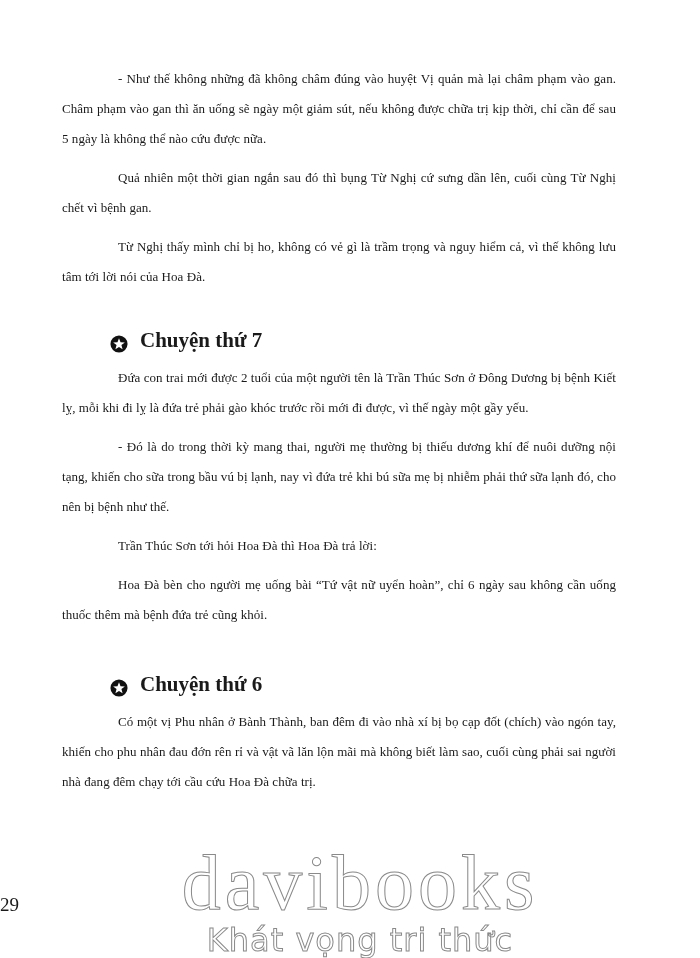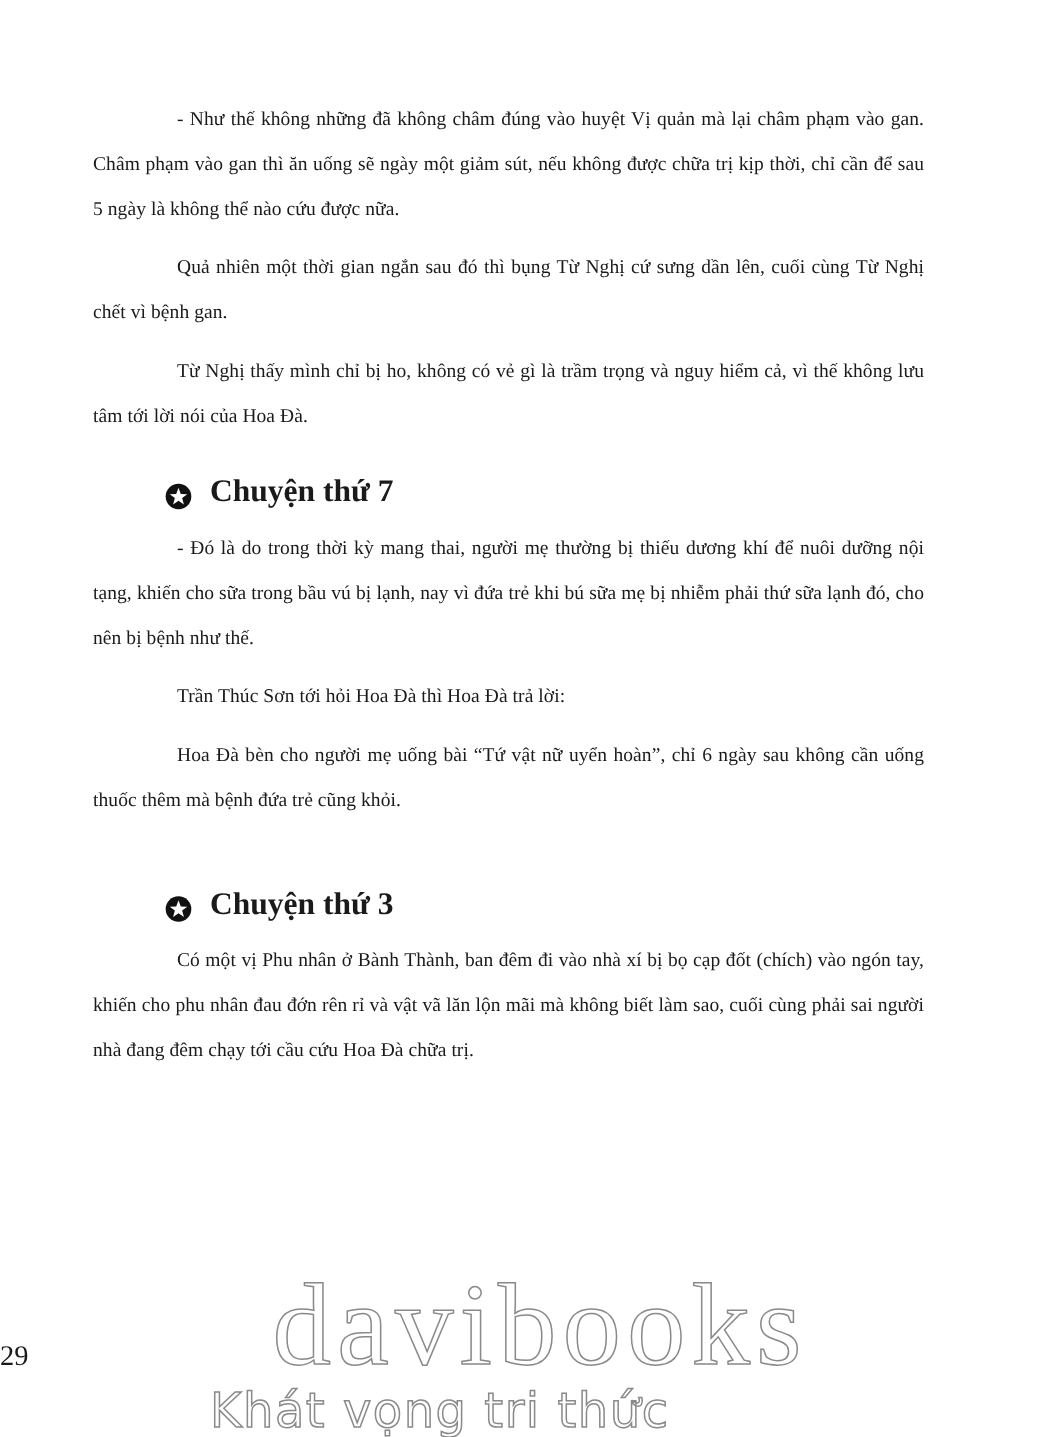--- a/index.html
+++ b/index.html
@@ -38,21 +38,21 @@
       font-size: 21px;
       line-height: 30px;
       padding-left: 48px;
     }
     .heading .icon {
       width: 18px;
       height: 18px;
       margin-right: 12px;
       display: inline-block;
     }
-    .sec7-heading { margin-top: 20px; margin-bottom: 8px; }
+    .sec7-heading { margin-top: 33px; margin-bottom: 8px; }
     .sec8-heading { margin-top: 39px; margin-bottom: 8px; }
 
     .page-number {
       position: absolute;
       top: 894px;
       left: 0;
       width: 700px;
       text-align: left;
       font-size: 19px;
       color: #1a1a1a;
@@ -69,21 +69,21 @@
       text-align: center;
       font-family: Liberation Serif, serif;
       font-size: 78px;
       line-height: 70px;
       color: transparent;
       -webkit-text-stroke: 1px #8a8a8a;
       letter-spacing: 4px;
     }
     .wm-slogan {
       display: block;
-      text-align: left;
+      text-align: center;
       font-family: "DejaVu Sans", sans-serif;
       font-size: 32px;
       line-height: 36px;
       color: transparent;
       -webkit-text-stroke: 1px #8a8a8a;
       margin-top: 4px;
       letter-spacing: 1px;
     }
   </style>
 </head>
@@ -99,34 +99,35 @@
   <section>
     <h2 class="heading sec7-heading">
       <span class="icon">
         <svg viewBox="0 0 20 20" width="18" height="18">
           <circle cx="10" cy="10" r="9.5" fill="#111"></circle>
           <polygon fill="#fff" points="10,3.6 11.7,8.1 16.5,8.3 12.7,11.2 14,15.9 10,13.2 6,15.9 7.3,11.2 3.5,8.3 8.3,8.1"></polygon>
         </svg>
       </span>
       <span>Chuyện thứ 7</span>
     </h2>
+    <p class="para">Đứa con trai mới được 2 tuổi của một người tên là Trần Thúc Sơn ở Đông Dương bị bệnh Kiết lỵ, mỗi khi đi lỵ là đứa trẻ phải gào khóc trước rồi mới đi được, vì thế ngày một gầy yếu.</p>
     <p class="para">- Đó là do trong thời kỳ mang thai, người mẹ thường bị thiếu dương khí để nuôi dưỡng nội tạng, khiến cho sữa trong bầu vú bị lạnh, nay vì đứa trẻ khi bú sữa mẹ bị nhiễm phải thứ sữa lạnh đó, cho nên bị bệnh như thế.</p>
     <p class="para">Trần Thúc Sơn tới hỏi Hoa Đà thì Hoa Đà trả lời:</p>
     <p class="para">Hoa Đà bèn cho người mẹ uống bài “Tứ vật nữ uyển hoàn”, chỉ 6 ngày sau không cần uống thuốc thêm mà bệnh đứa trẻ cũng khỏi.</p>
   </section>
 
   <section>
     <h2 class="heading sec8-heading">
       <span class="icon">
         <svg viewBox="0 0 20 20" width="18" height="18">
           <circle cx="10" cy="10" r="9.5" fill="#111"></circle>
           <polygon fill="#fff" points="10,3.6 11.7,8.1 16.5,8.3 12.7,11.2 14,15.9 10,13.2 6,15.9 7.3,11.2 3.5,8.3 8.3,8.1"></polygon>
         </svg>
       </span>
-      <span>Chuyện thứ 3</span>
+      <span>Chuyện thứ 6</span>
     </h2>
     <p class="para">Có một vị Phu nhân ở Bành Thành, ban đêm đi vào nhà xí bị bọ cạp đốt (chích) vào ngón tay, khiến cho phu nhân đau đớn rên rỉ và vật vã lăn lộn mãi mà không biết làm sao, cuối cùng phải sai người nhà đang đêm chạy tới cầu cứu Hoa Đà chữa trị.</p>
   </section>
 </div>
 
 <div class="watermark">
   <span class="wm-brand">davibooks</span>
   <span class="wm-slogan">Khát vọng tri thức</span>
 </div>
 

